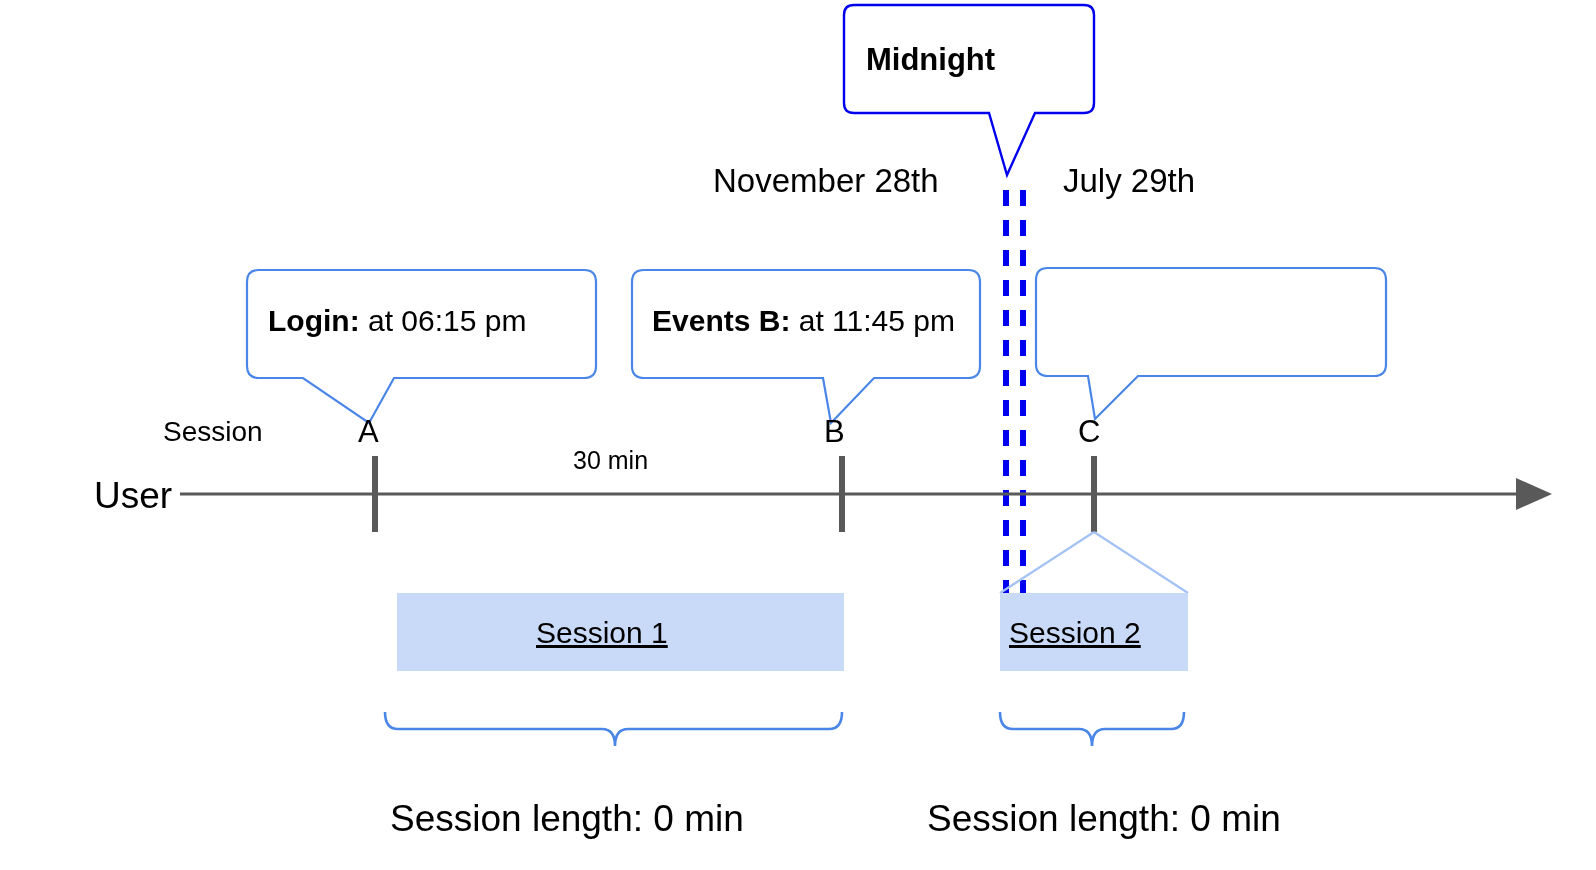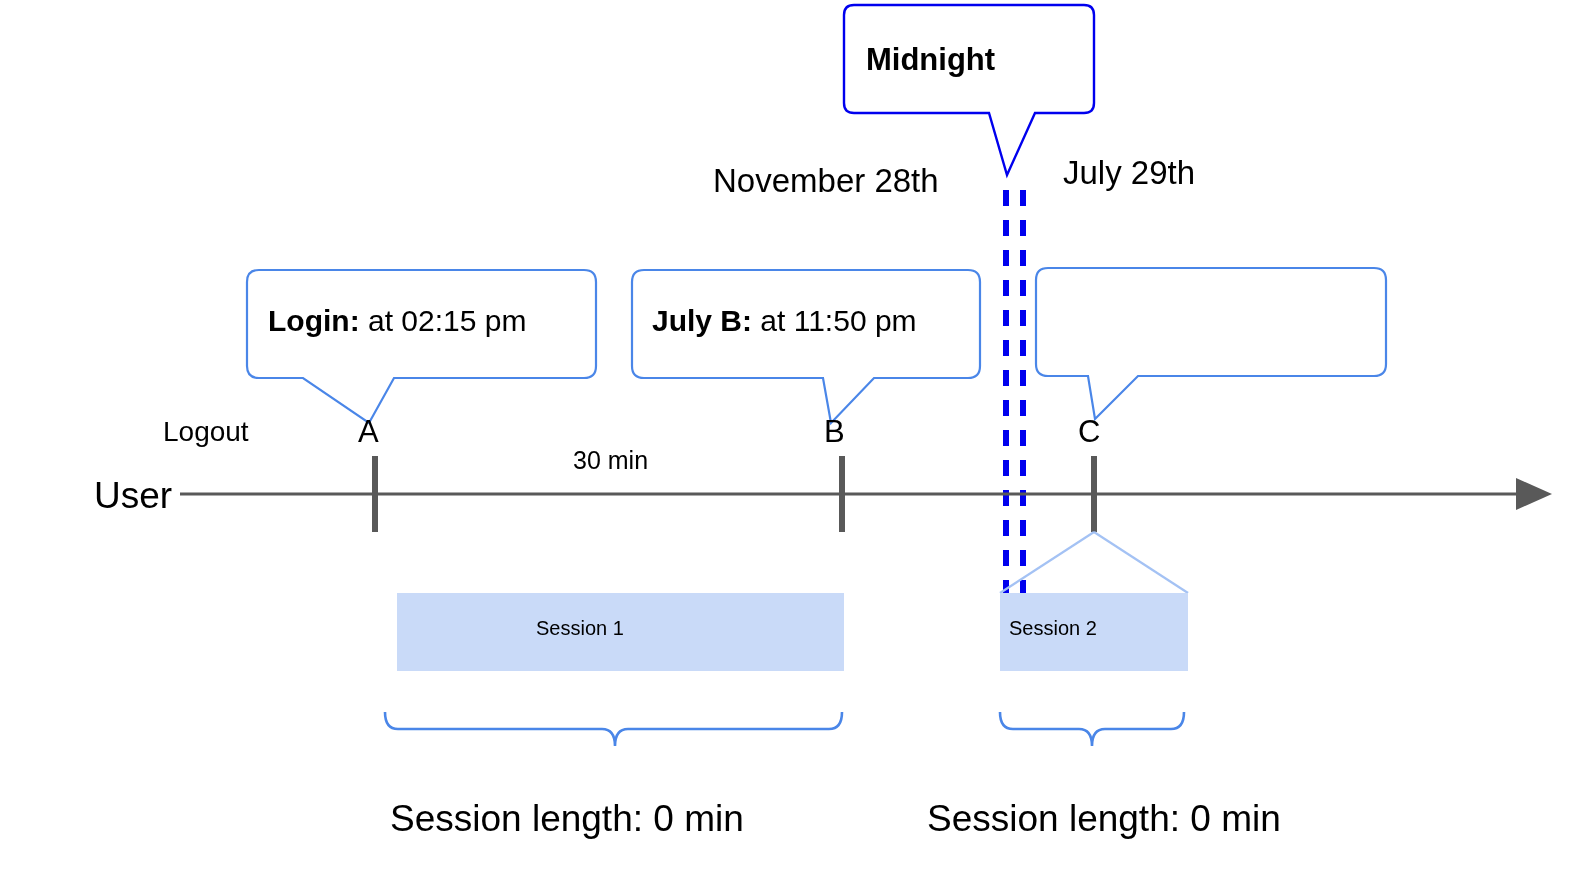--- a/index.html
+++ b/index.html
@@ -38,21 +38,21 @@
   .callout-text b { font-weight: bold; text-align: center; }
   .midnight-text {
     font-size: 31px;
     font-weight: bold;
   }
   .date-text { font-size: 33px; }
   .event-letter { font-size: 31px; }
   .axis-label-user { font-size: 37px; }
   .axis-label-events { font-size: 28px; }
   .duration-text { font-size: 25px; }
-  .session-text { font-size: 20px; }
+  .session-text { font-size: 30px; text-decoration: underline; }
   .session-length-text { font-size: 37px; }
 </style>
 </head>
 <body>
 
 <div id="canvas">
 
   <svg class="layer" viewBox="0 0 1596 870" xmlns="http://www.w3.org/2000/svg">
 
     <g>
@@ -108,32 +108,32 @@
     <g fill="none" stroke="#4a86e8" stroke-width="2.6">
       <path d="M 968 712 Q 968 729 981 729 L 1047 729 Q 1060 729 1060 746
                Q 1060 729 1073 729 L 1139 729 Q 1152 729 1152 712"></path>
     </g>
   </svg>
 
   <div class="txt midnight-text" style="left:834px; top:44px;">Midnight</div>
 
   <div class="txt date-text" style="left:681px; top:164px;">November 28th</div>
 
-  <div class="txt date-text" style="left:1031px; top:156px;">July 29th</div>
+  <div class="txt date-text" style="left:1031px; top:164px;">July 29th</div>
 
   <div class="txt callout-text" style="left:236px; top:306px;">
-    <b>Login:</b><span> at 02:15 pm</span>
+    <b>Login:</b><span> at 06:15 pm</span>
   </div>
 
   <div class="txt callout-text" style="left:620px; top:306px;">
-    <b>July B:</b><span> at 11:50 pm</span>
+    <b>Events B:</b><span> at 11:45 pm</span>
   </div>
 
 
-  <div class="txt axis-label-events" style="left:131px; top:418px;">Logout</div>
+  <div class="txt axis-label-events" style="left:131px; top:418px;">Session</div>
 
   <div class="txt event-letter" style="left:326px; top:416px;">A</div>
 
   <div class="txt event-letter" style="left:792px; top:416px;">B</div>
 
   <div class="txt event-letter" style="left:1046px; top:416px;">C</div>
 
   <div class="txt duration-text" style="left:541px; top:448px;">30 min</div>
 
   <div class="txt axis-label-user" style="left:62px; top:477px;">User</div>

